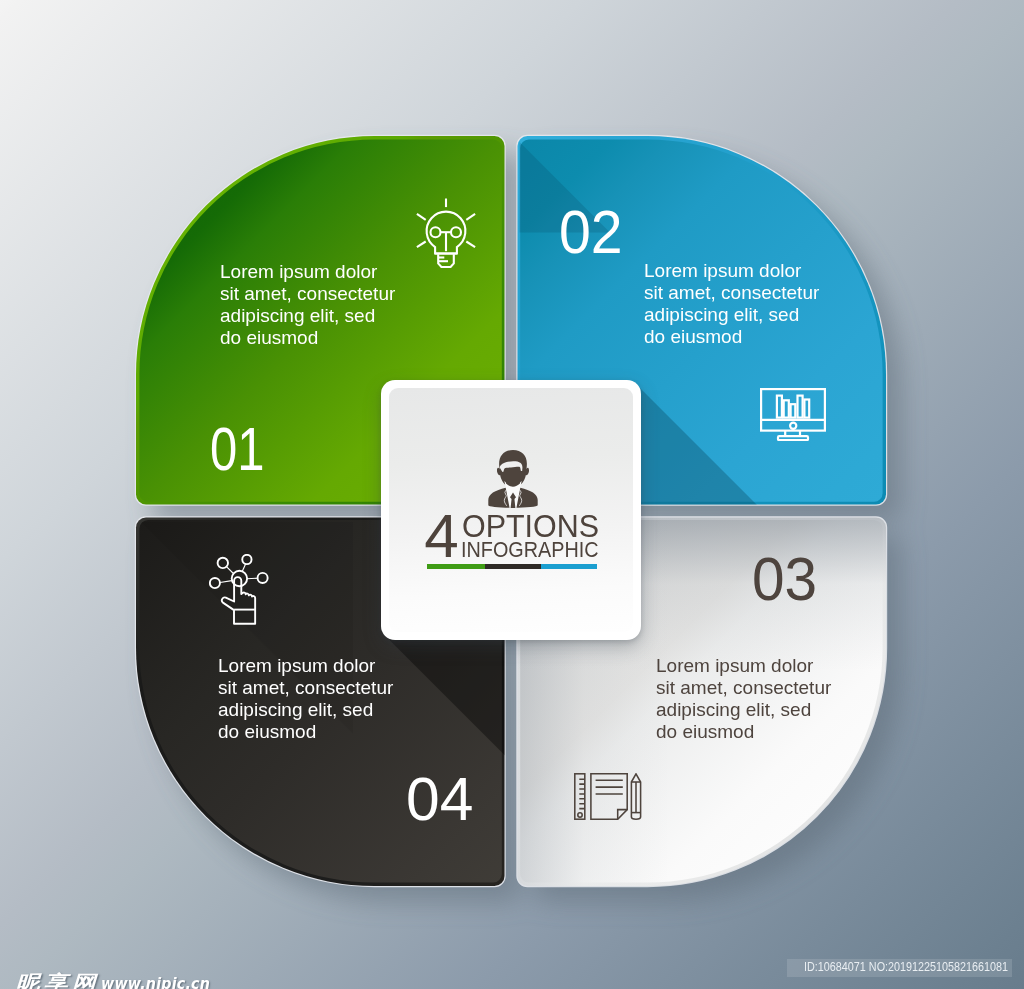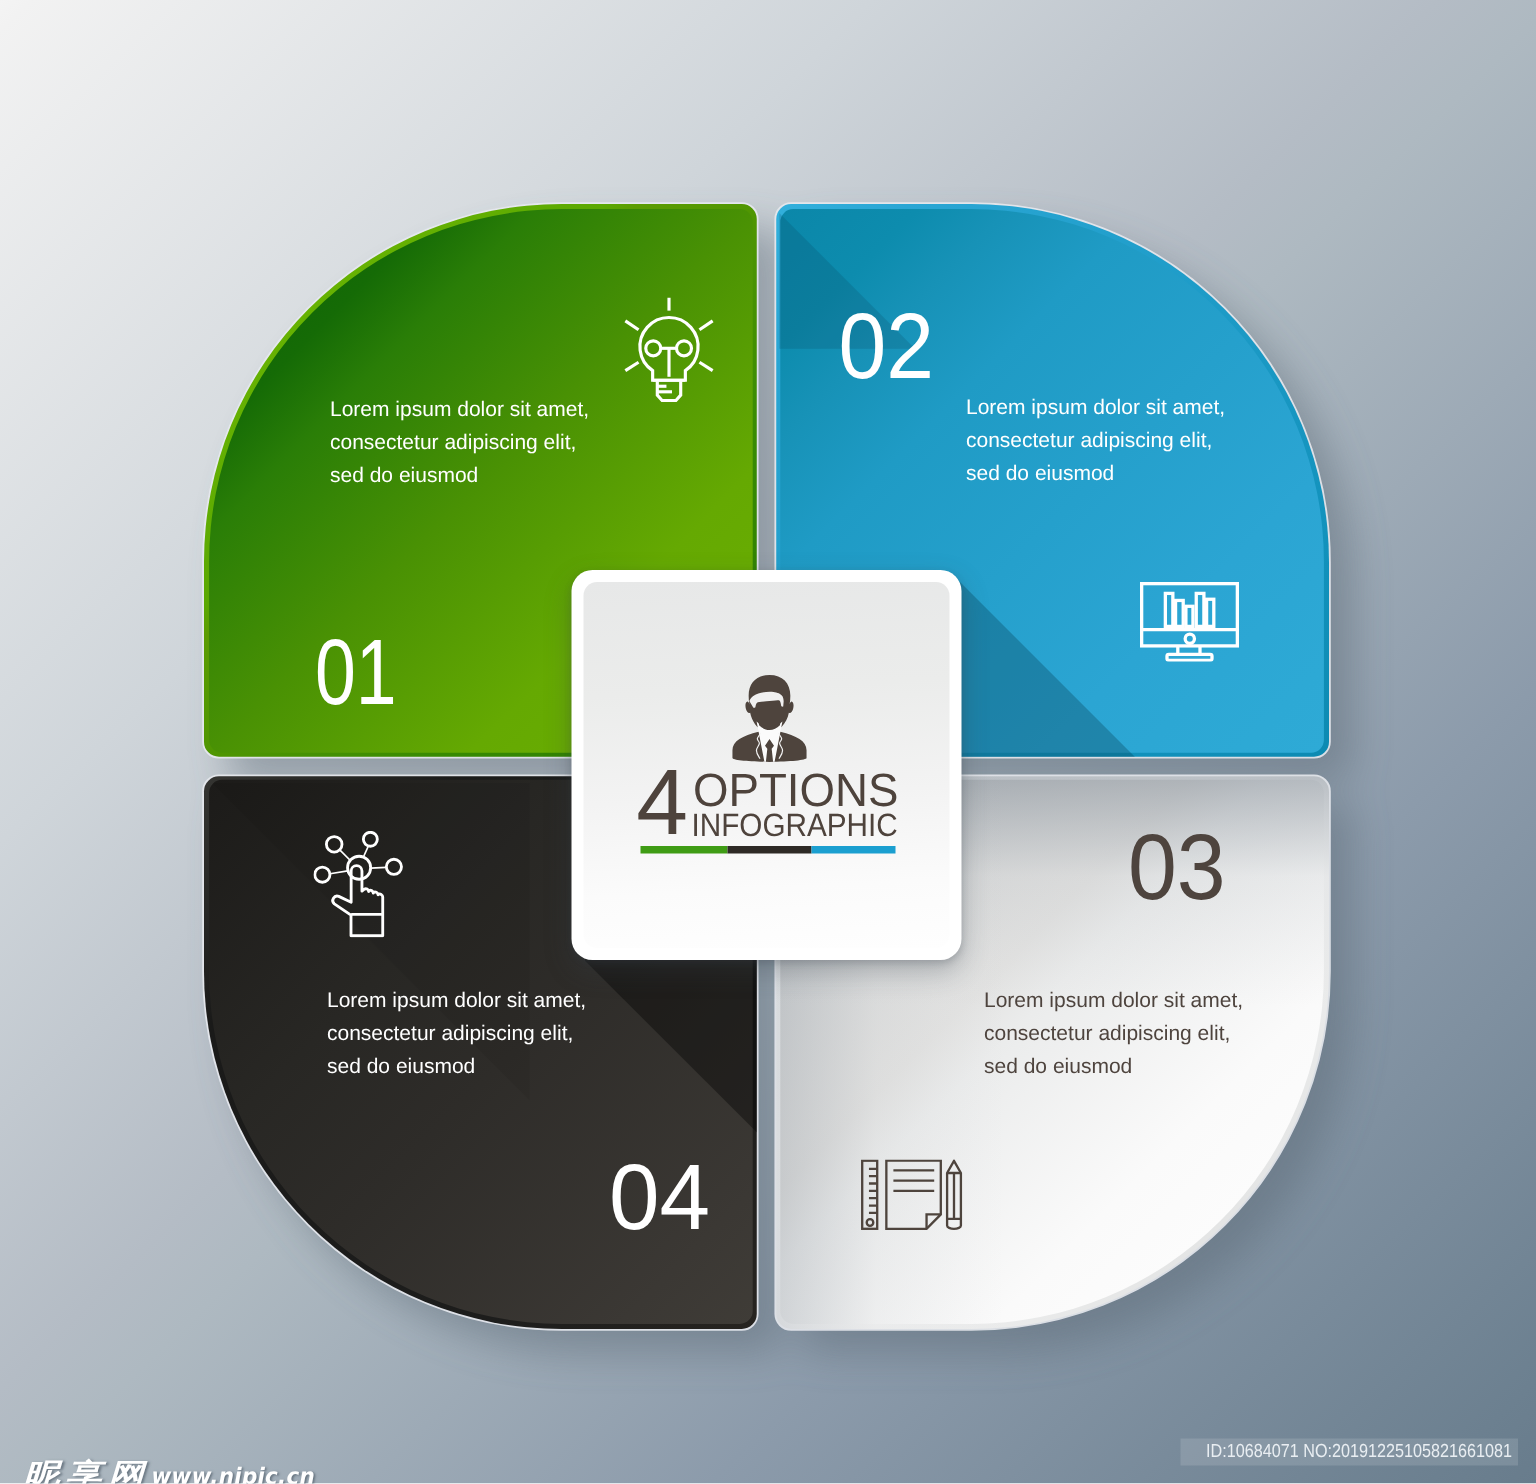--- a/index.html
+++ b/index.html
@@ -10,21 +10,21 @@
   
   .bg{position:absolute;inset:0;
       background:linear-gradient(to bottom right,
           #f4f4f4 0%, #f2f2f2 1%, #cfd5da 28.4%, #b4bcc5 46.8%,
           #aeb9c1 50.7%, #8c9bab 73.1%, #6c8090 96.5%, #687c8c 100%);}
 
   
   .wheel-svg{position:absolute;left:0;top:0;}
 
   
-  .seg-text{position:absolute;width:176px;font-size:14px;line-height:22.05px;
+  .seg-text{position:absolute;width:176px;font-size:19px;line-height:22.05px;
       font-family:"Liberation Sans",sans-serif;letter-spacing:0.0px;color:#fff;}
   .seg-num{position:absolute;font-size:62px;line-height:60px;font-weight:400;
       font-family:"Liberation Sans",sans-serif;letter-spacing:0px;color:#fff;
       transform-origin:left top;white-space:nowrap;}
   .s1{left:220px;top:261px;}
   .n1{left:210px;top:419px;transform:scaleX(0.79);}
   .s2{left:644px;top:260px;}
   .n2{left:559px;top:202px;transform:scaleX(0.923);}
   .s3{left:656px;top:655px;color:#4e443e;}
   .n3{left:752px;top:549px;color:#4e443e;transform:scaleX(0.944);}

